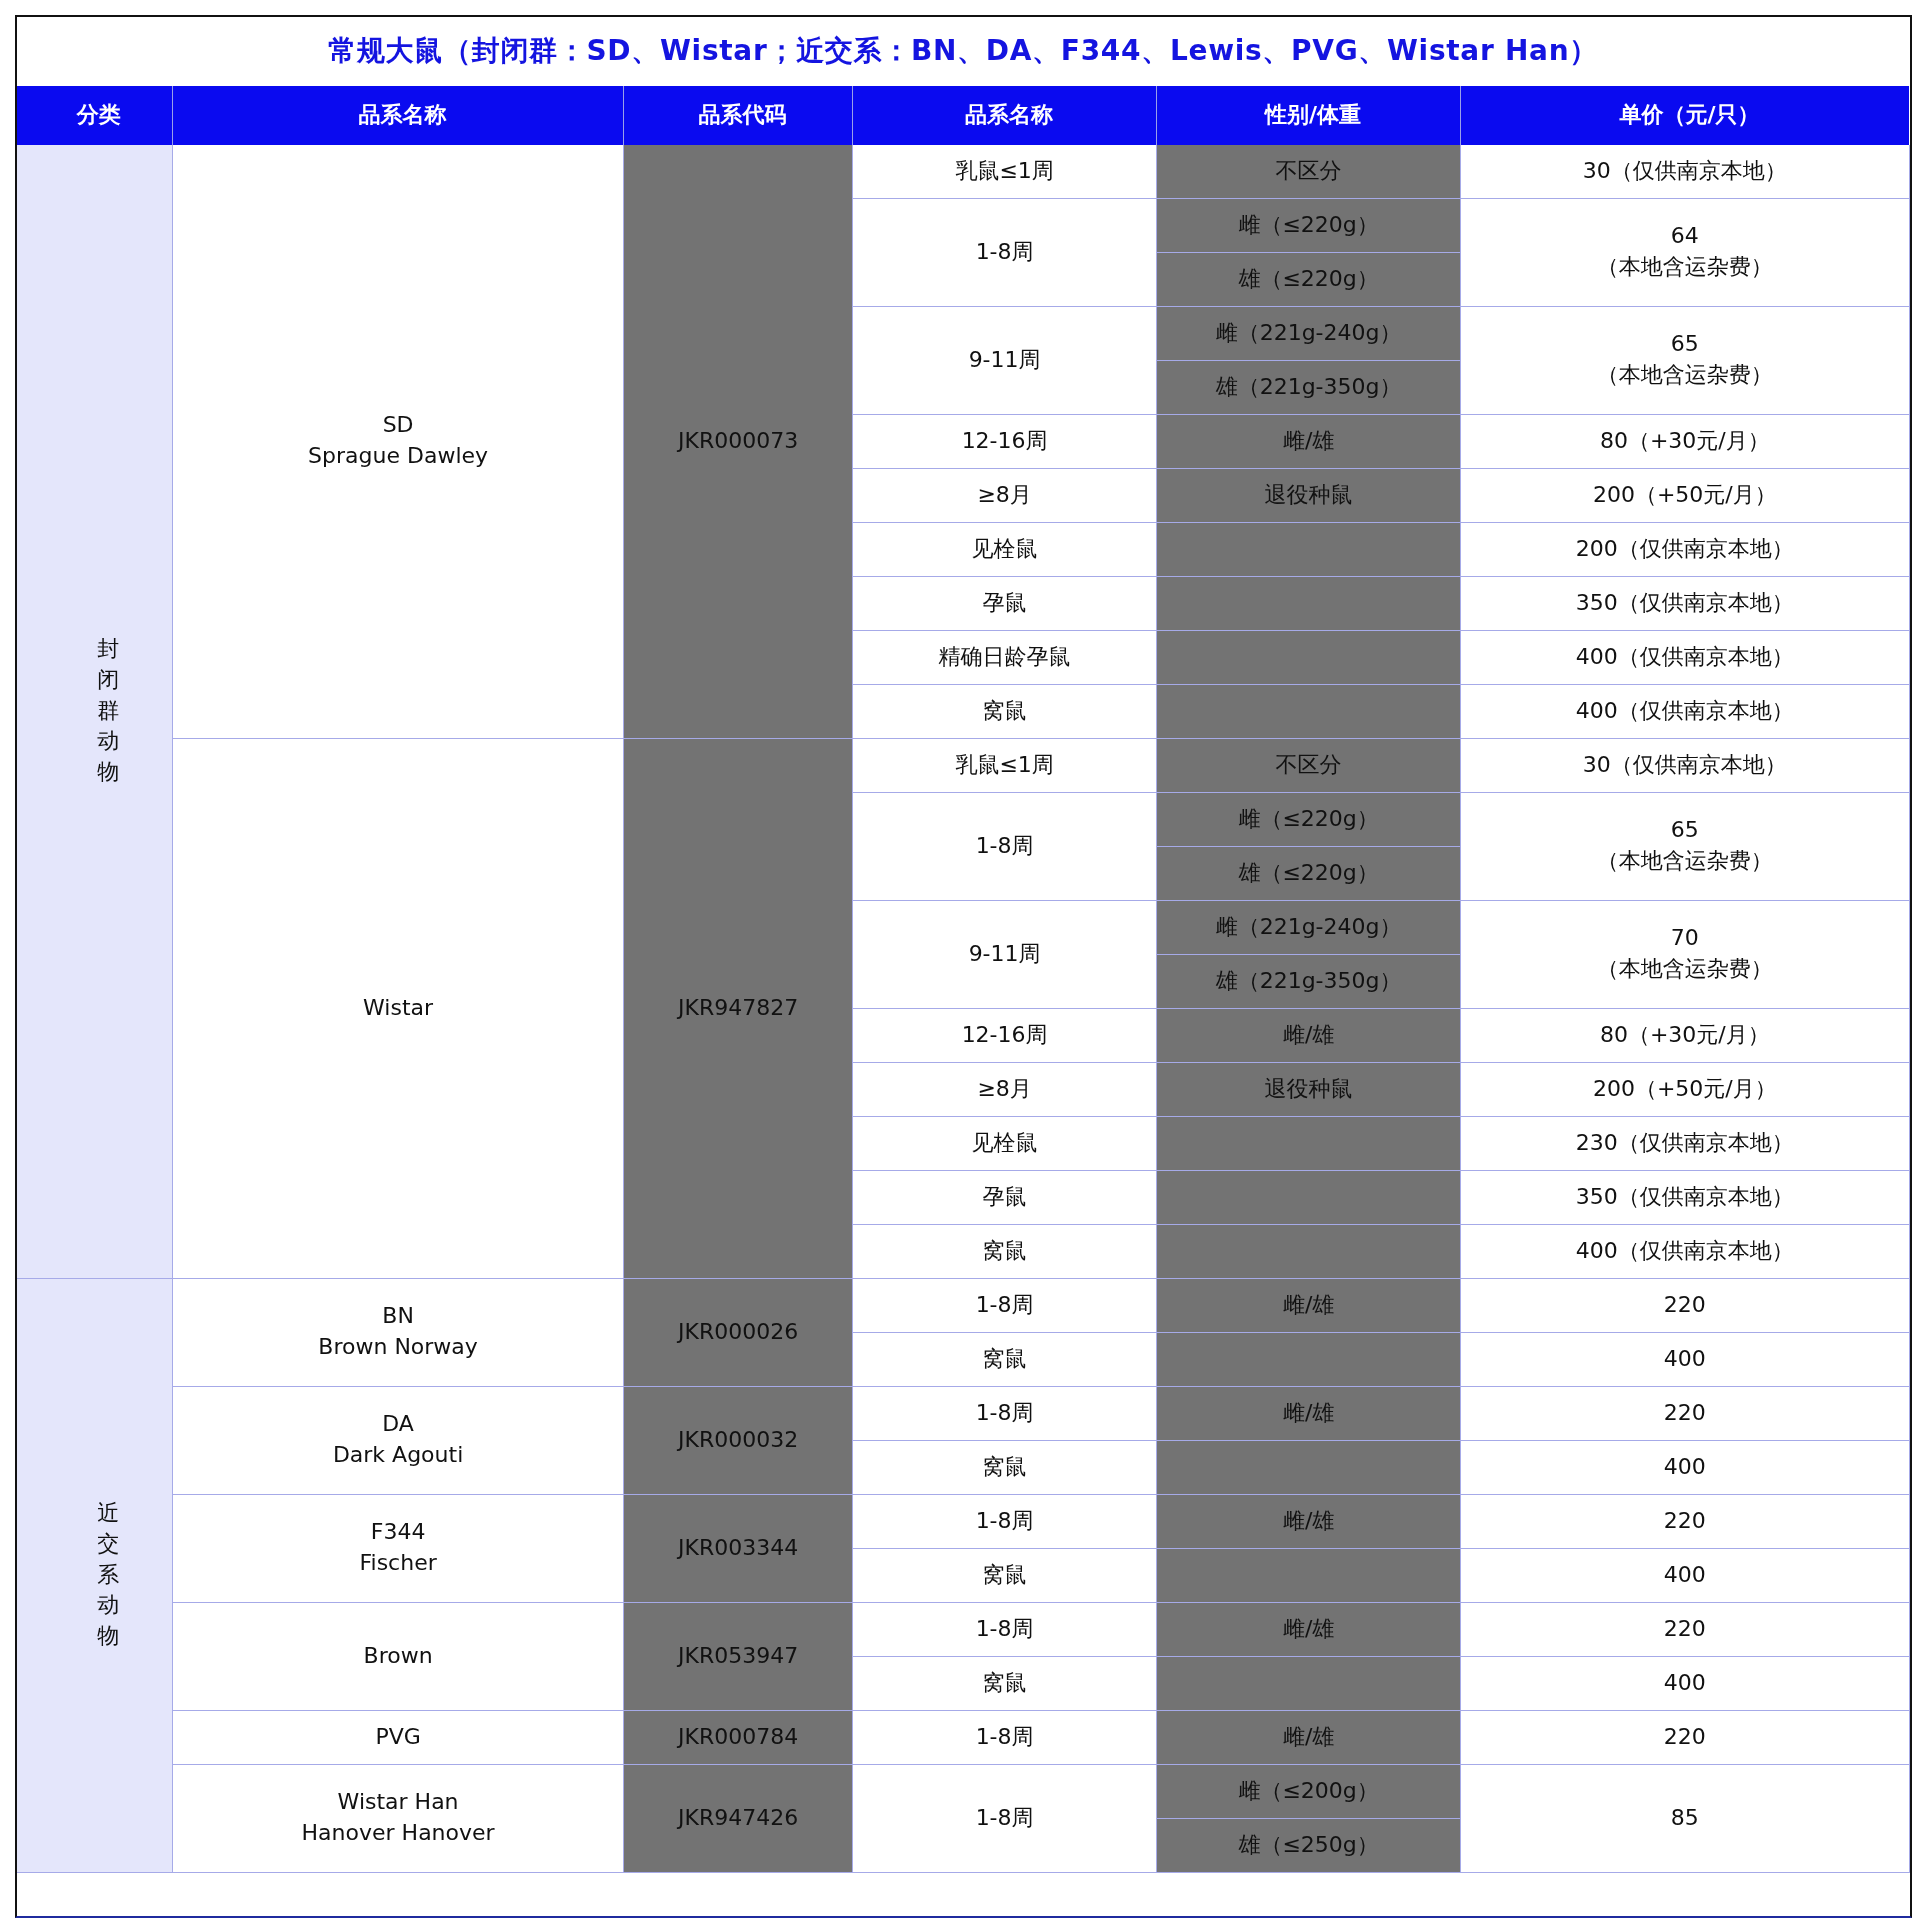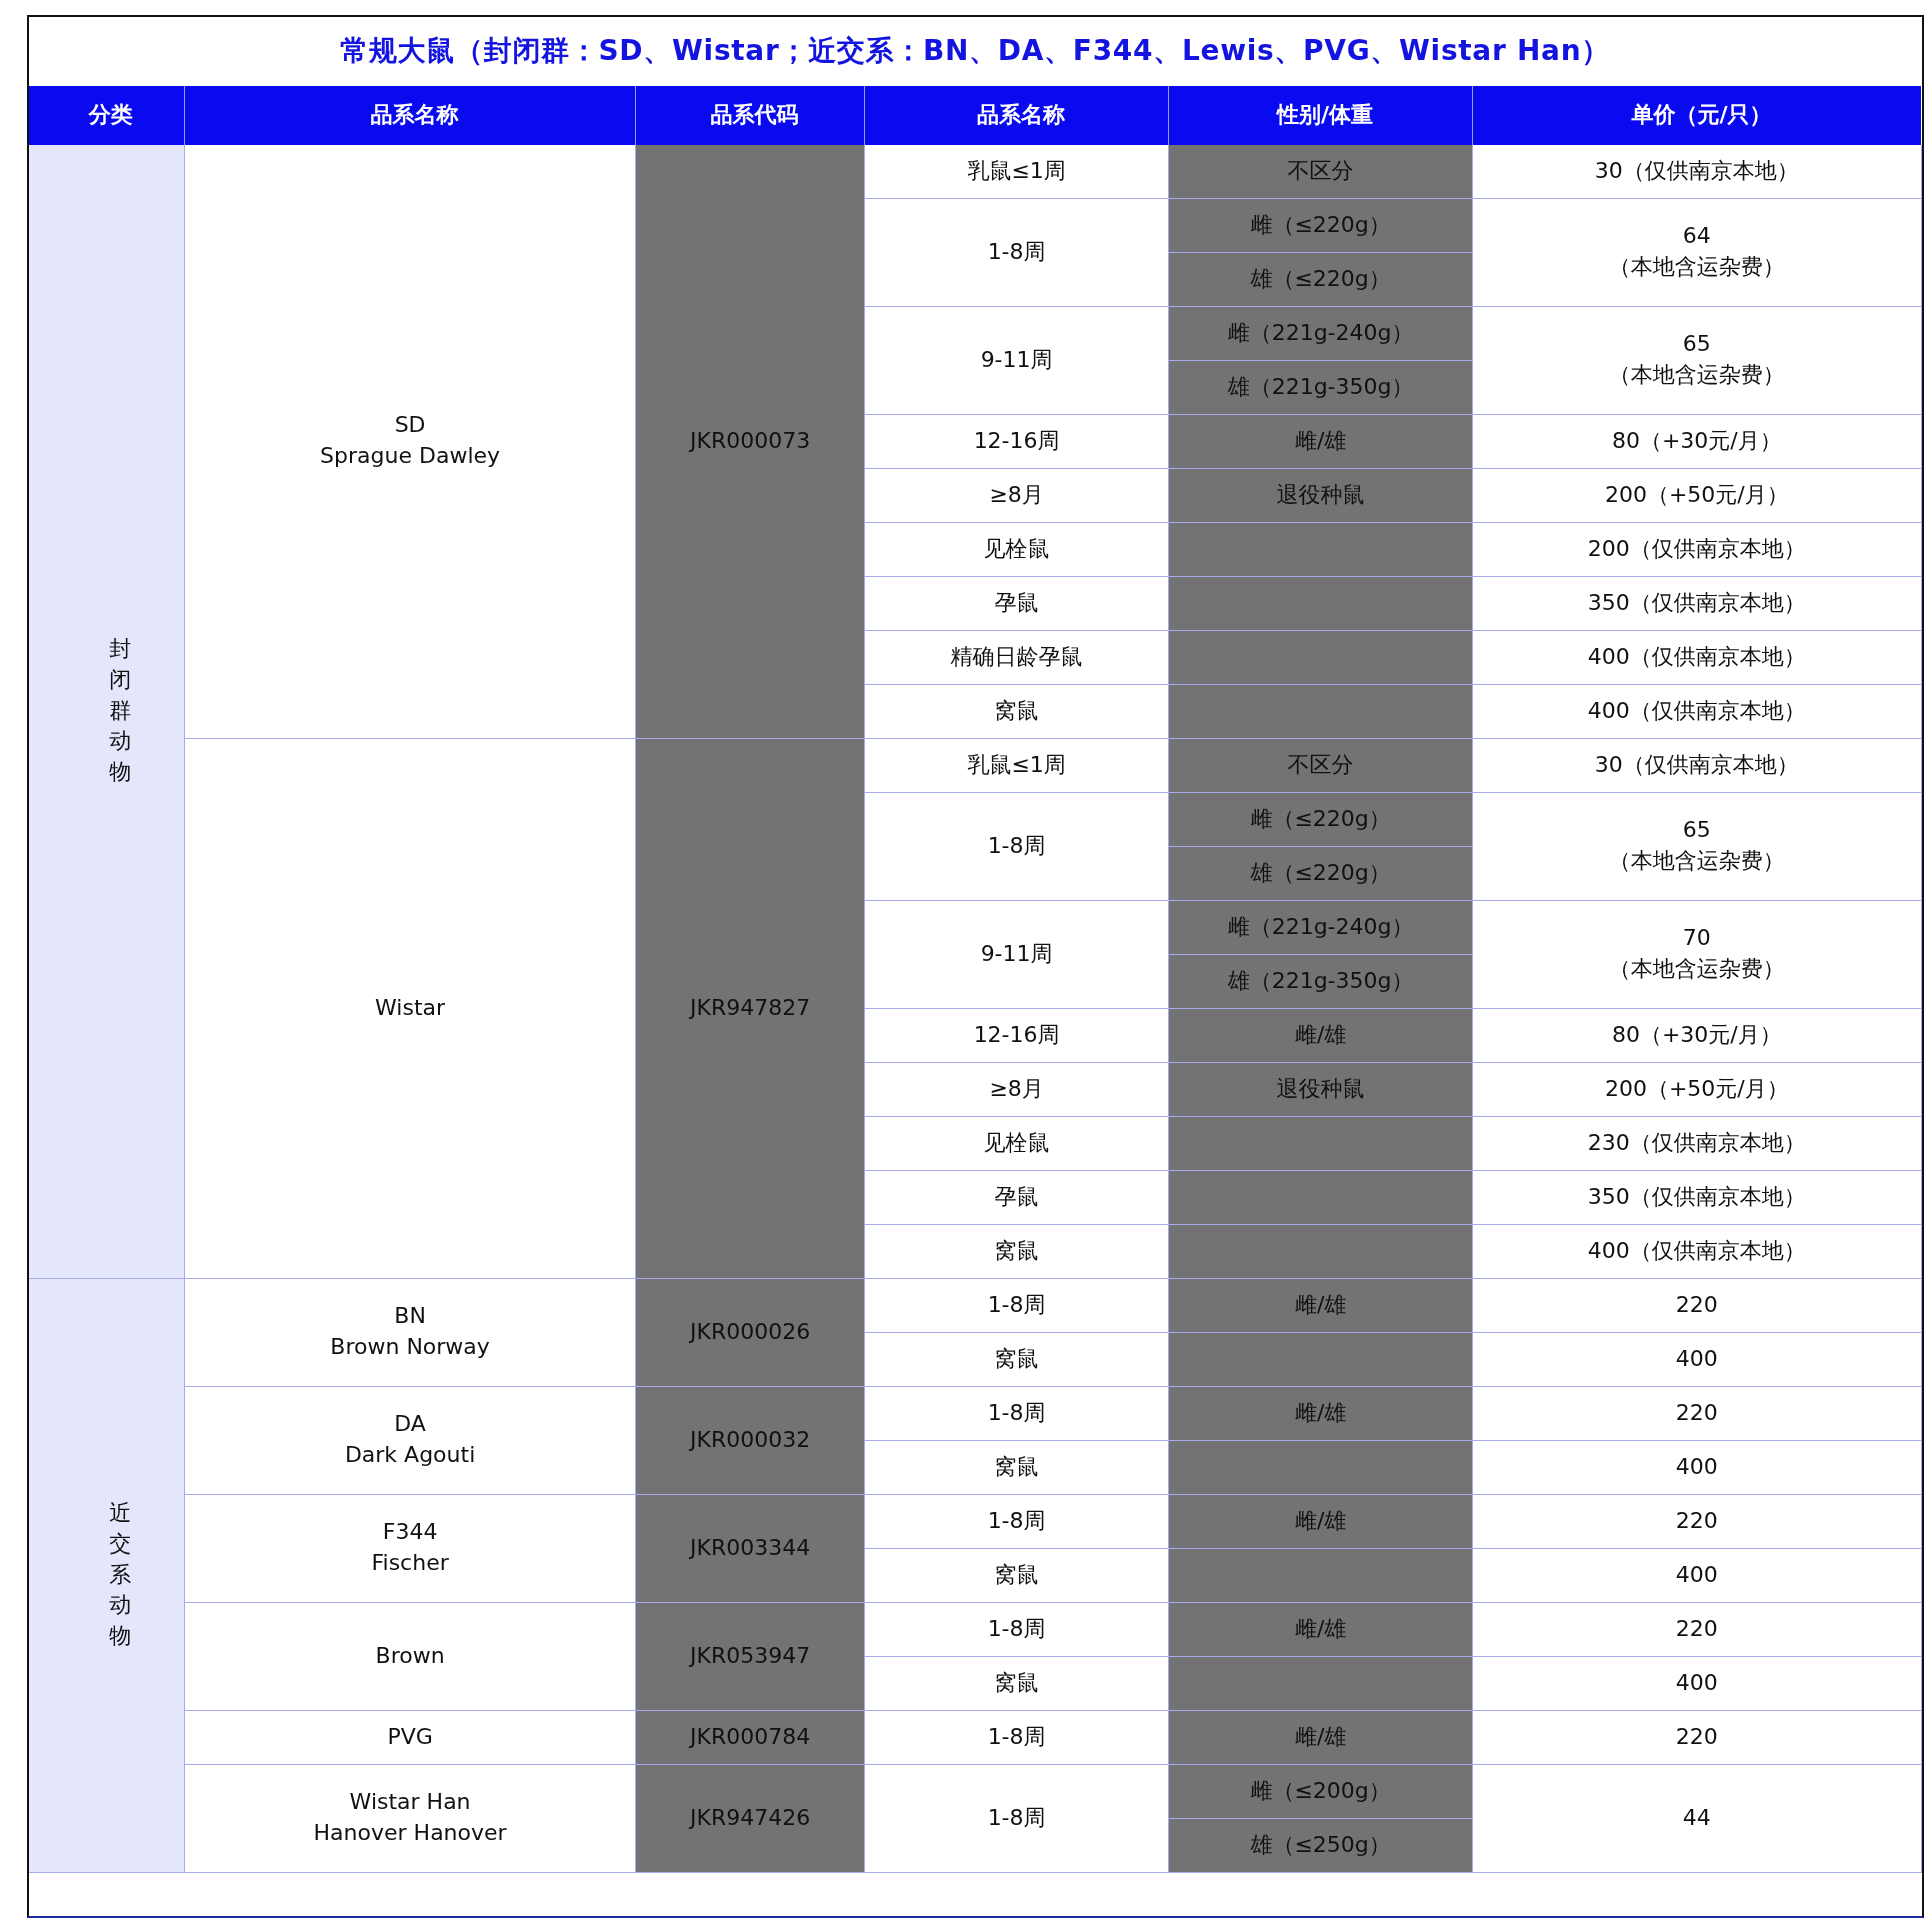--- a/index.html
+++ b/index.html
@@ -1,17 +1,17 @@
 <!DOCTYPE html>
 <html style="font-size:11px"><head>
 <meta charset="utf-8">
 <style>
   html,body{margin:0;padding:0;background:#fff;}
   body{width:1926px;height:1926px;position:relative;overflow:hidden;font-family:"DejaVu Sans","Liberation Sans",sans-serif;}
-  .wrap{position:absolute;left:14.6px;top:14.6px;width:1897px;height:1903px;border:2.1px solid #111;border-bottom:2.8px solid #1f2b9e;box-sizing:border-box;margin-left:12px;}
+  .wrap{position:absolute;left:14.6px;top:14.6px;width:1897px;height:1903px;border:2.1px solid #111;border-bottom:2.8px solid #1f2b9e;box-sizing:border-box;}
   .title{height:69px;display:flex;align-items:center;justify-content:center;color:#1414e0;font-weight:bold;font-size:28px;letter-spacing:0.7px;}
   table{border-collapse:collapse;width:100%;table-layout:fixed;}
   th{background:#0a0af0;color:#fff;font-weight:bold;font-size:22px;height:57px;border-left:1.4px solid #9aa0e8;padding-left:10px;}
   th:first-child{border-left:none;}
   td{border:1.4px solid #a6aae8;text-align:center;vertical-align:middle;font-size:22px;color:#111;height:53px;padding:0;line-height:1.4;}
   td.shade{background:#737373;}
   td.vert{background:#e4e6fb;}
   .vtext{display:inline-block;width:1em;line-height:1.4;word-break:break-all;}
   tr:first-child td{border-top:none;}
   td.cat{border-left:none;padding-left:28px;}
@@ -197,21 +197,21 @@
           <td rowspan="1" class="shade">JKR000784</td>
           <td>1-8周</td>
           <td class="shade">雌/雄</td>
           <td>220</td>
         </tr>
         <tr>
           <td rowspan="2"><span>Wistar Han</span><br><span>Hanover Hanover</span></td>
           <td rowspan="2" class="shade">JKR947426</td>
           <td rowspan="2">1-8周</td>
           <td class="shade">雌（≤200g）</td>
-          <td rowspan="2">44</td>
+          <td rowspan="2">85</td>
         </tr>
         <tr>
           <td class="shade">雄（≤250g）</td>
         </tr>
       </tbody>
   </table>
 </div>
 
 
 </body></html>

